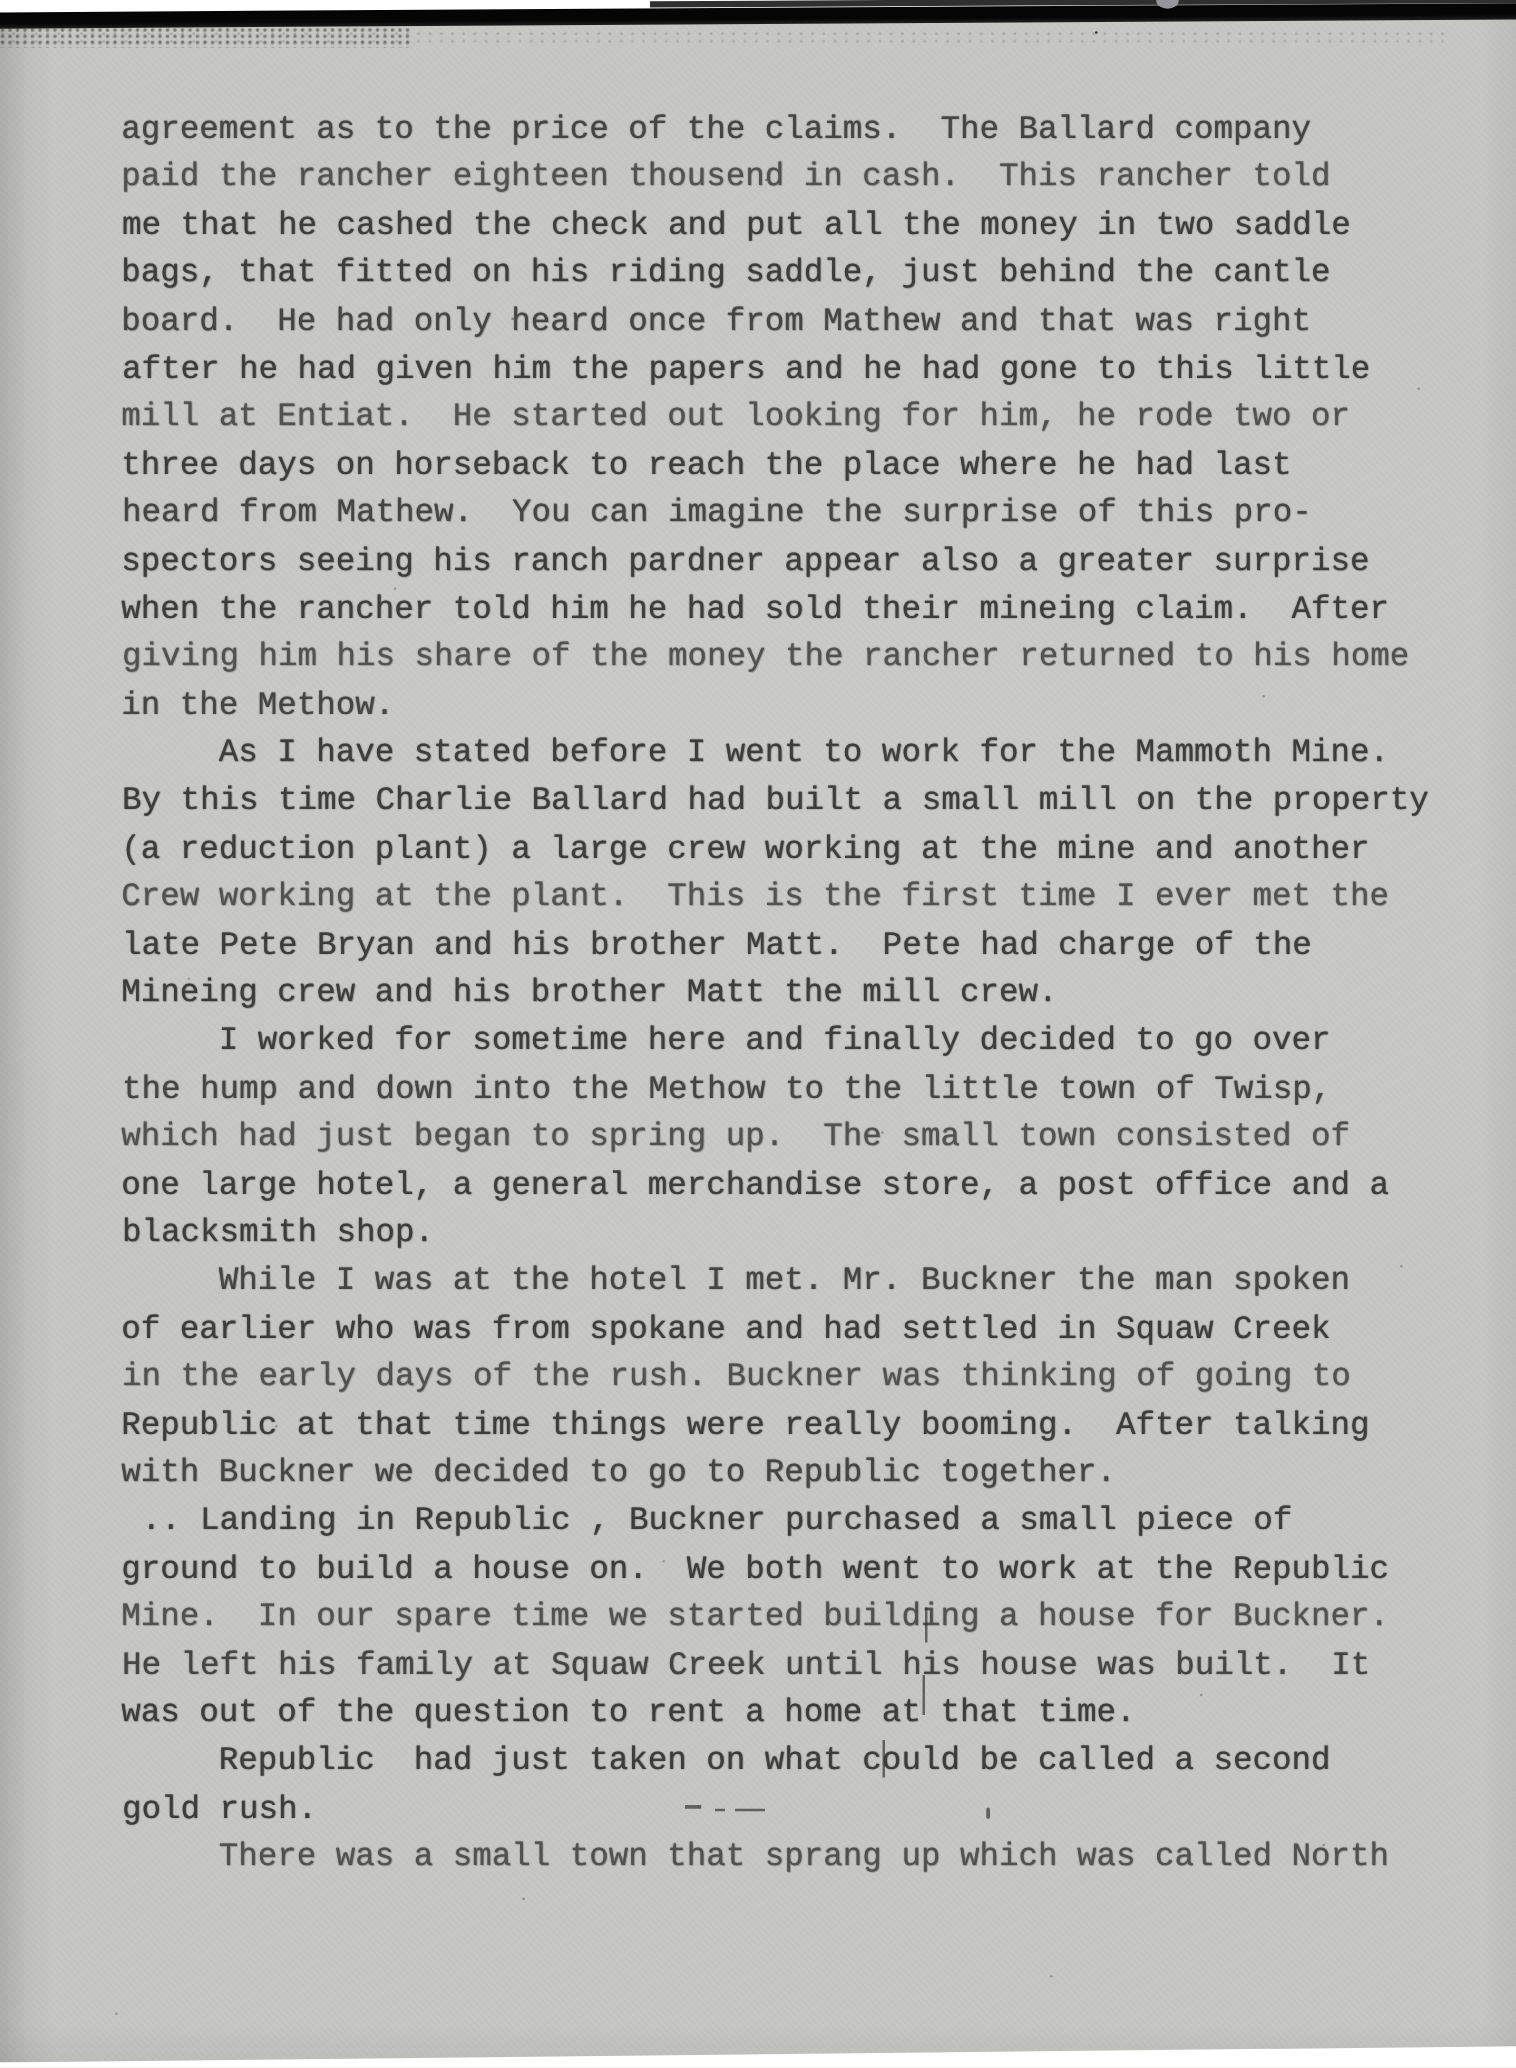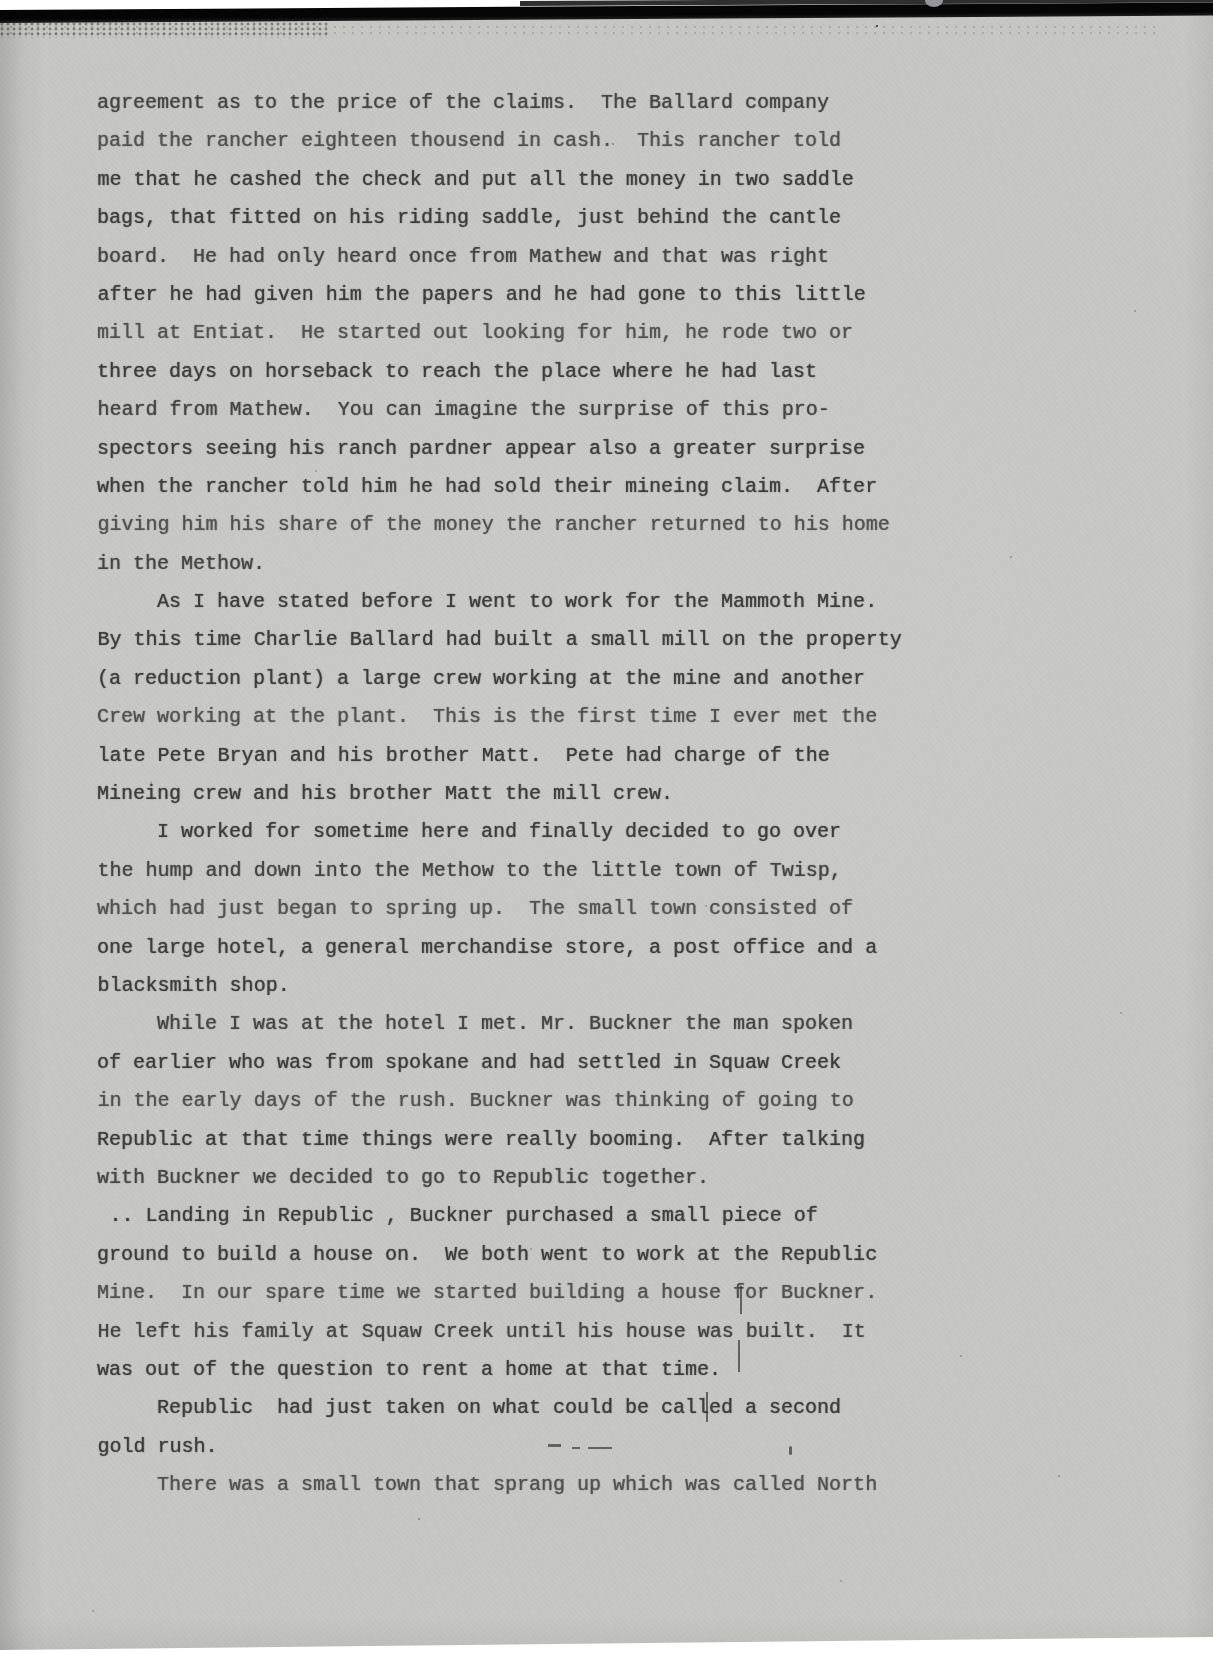--- a/index.html
+++ b/index.html
@@ -48,21 +48,21 @@
   }
   .noise-strip-left{
     position:absolute;left:0;top:22px;width:330px;height:16px;
     background-image:radial-gradient(circle at 2px 2px, rgba(20,20,20,0.8) 1.1px, transparent 1.8px);
     background-size:6px 5px;opacity:0.5;
   }
 
   
   .typed{
     position:absolute;left:97px;top:84px;
-    font-size:20px;line-height:38.4px;
+    font-size:26px;line-height:38.4px;
     color:var(--ink);white-space:pre;
     filter:blur(0.3px);
     text-shadow:0 0 1.2px rgba(40,41,39,0.8), 0.7px 0.4px 0 rgba(40,41,39,0.22);
     opacity:0.9;
   }
   .typed .line{height:38.4px;}
   .typed .line:nth-child(3n){transform:translateX(0.6px);}
   .typed .line:nth-child(4n+1){opacity:0.94;}
   .typed .line:nth-child(5n+2){opacity:0.85;}
 

